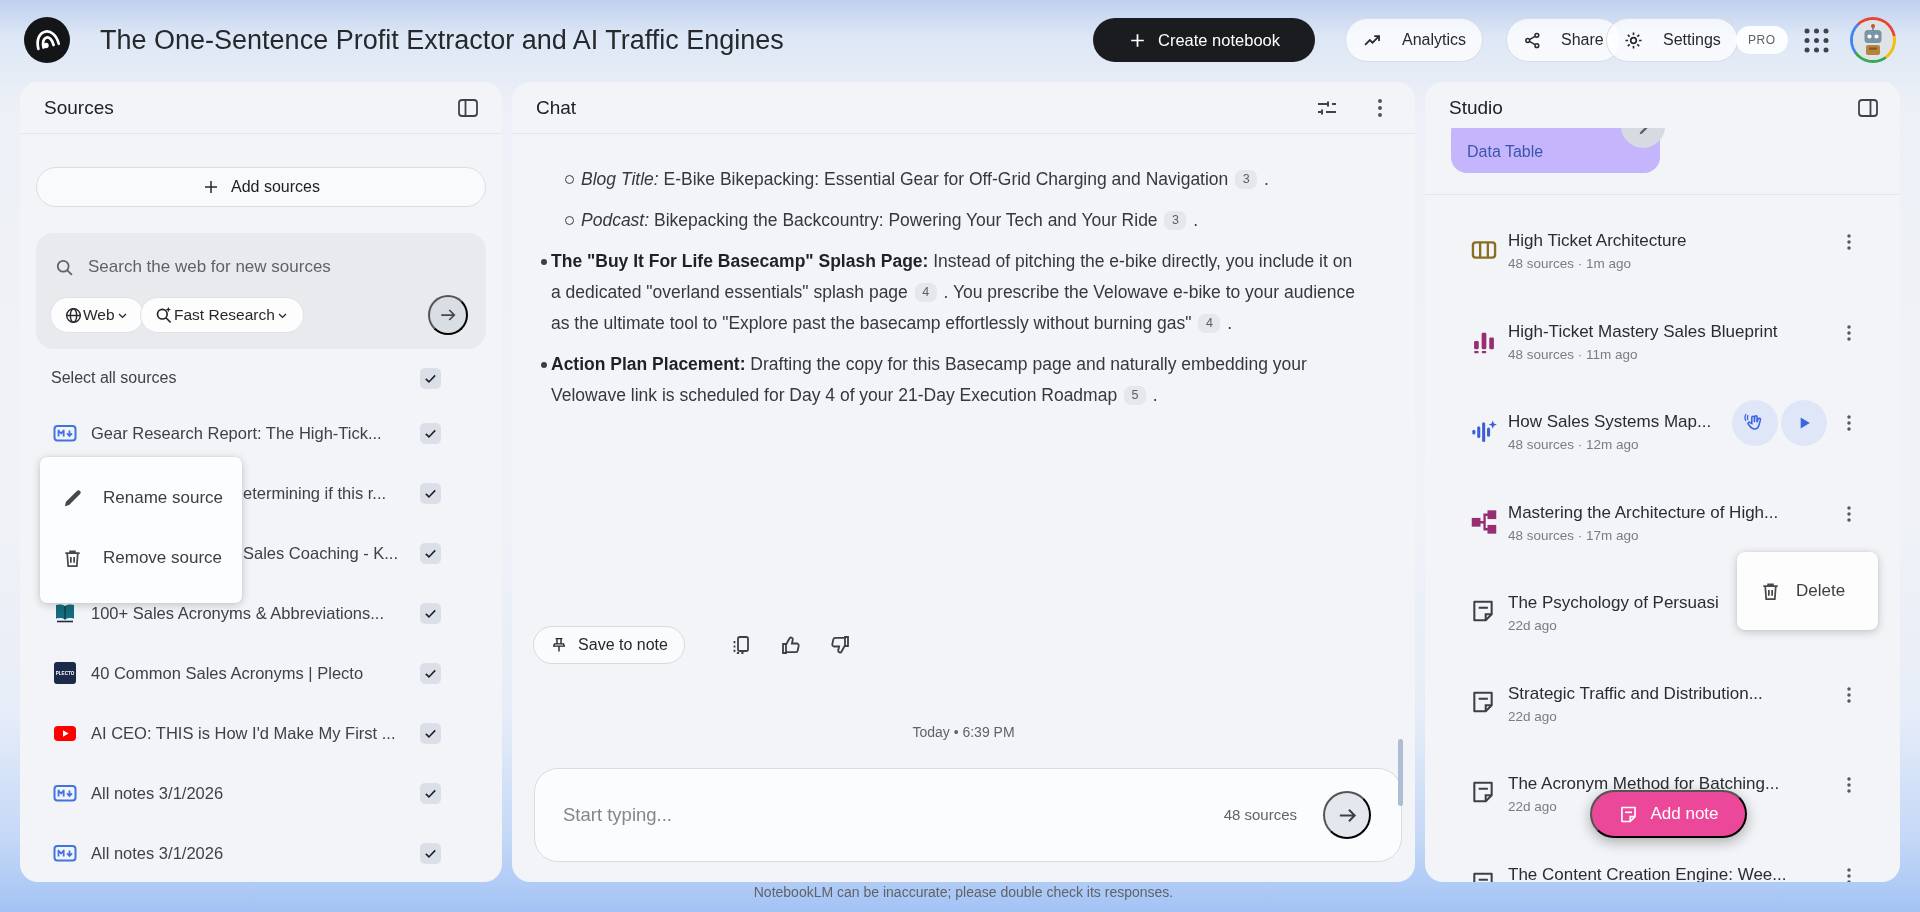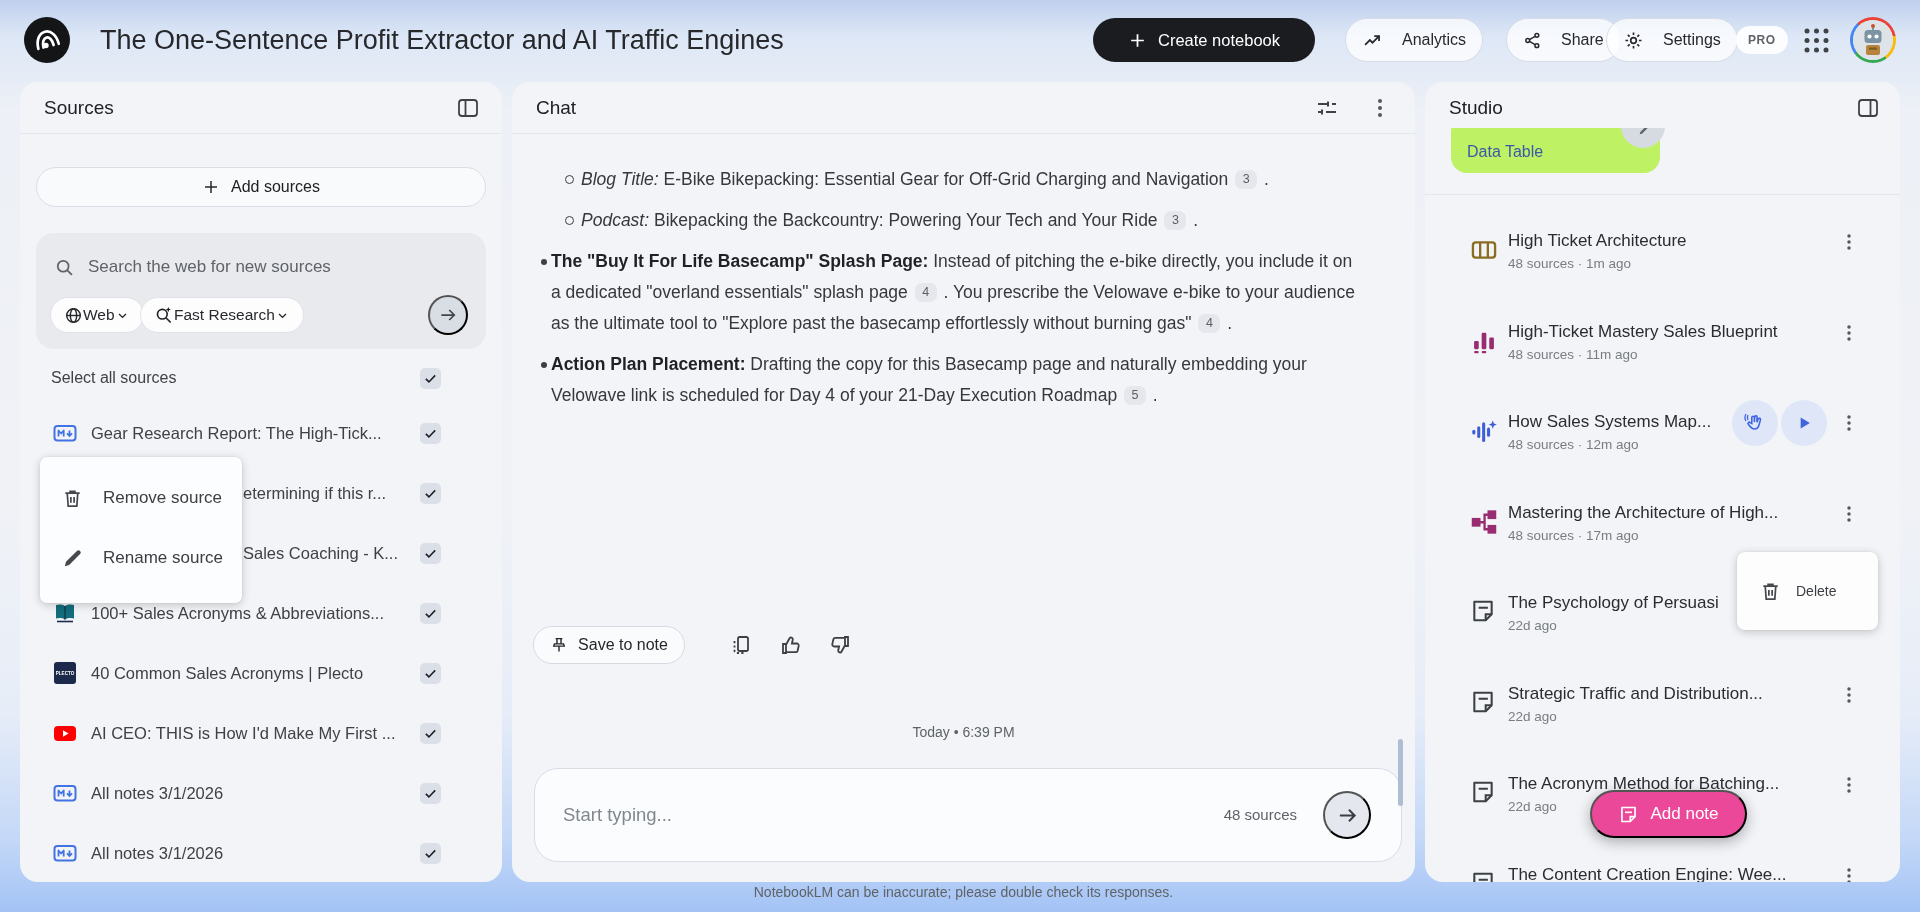--- a/index.html
+++ b/index.html
@@ -10,21 +10,21 @@
     position:relative; color:#202124;
   }
   svg { display:block; }
 
   
   .logo { position:absolute; left:24px; top:17px; width:46px; height:46px; }
   .page-title { position:absolute; left:100px; top:0; height:80px; line-height:80px; font-size:27px; color:#26282b; white-space:nowrap; }
   .hbtn { position:absolute; top:18px; height:44px; border-radius:22px; background:rgba(255,255,255,.74); border:1px solid #d7dce6; display:flex; align-items:center; gap:19px; padding:0 16px; font-size:16px; color:#27292c; cursor:pointer; }
   .hbtn-create { left:1093px; width:222px; background:#1b1c1f; border:none; color:#fff; justify-content:center; gap:11px; font-size:16.5px; }
   .hbtn-analytics { left:1345px; } .hbtn-share { left:1506px; } .hbtn-settings { left:1606px; }
-  .pro-badge { position:absolute; left:1736px; top:26px; height:28px; border-radius:14px; background:#fcfdfe; color:#5f6368; font-size:12px; font-weight:bold; letter-spacing:.5px; display:flex; align-items:center; padding:12px 12px; }
+  .pro-badge { position:absolute; left:1736px; top:26px; height:28px; border-radius:14px; background:#fcfdfe; color:#5f6368; font-size:12px; font-weight:normal; letter-spacing:.5px; display:flex; align-items:center; padding:12px 12px; }
   .grid-icon { position:absolute; left:1801px; top:25px; width:31px; height:31px; cursor:pointer; }
   .avatar { position:absolute; left:1850px; top:17px; width:46px; height:46px; border-radius:50%; padding:3px; background:conic-gradient(#ea4335 0 22%,#fabb05 22% 40%,#34a853 40% 65%,#4285f4 65% 88%,#ea4335 88% 100%); cursor:pointer; }
   .avatar-inner { width:100%; height:100%; border-radius:50%; overflow:hidden; background:#dfe4e8; }
 
   
   .panel { position:absolute; top:82px; height:800px; background:#f2f4f7; border-radius:18px; overflow:hidden; }
   .panel-sources { left:20px; width:482px; }
   .panel-chat { left:512px; width:903px; }
   .panel-studio { left:1425px; width:475px; }
   .p-head { position:absolute; top:0; left:0; right:0; height:52px; border-bottom:1px solid #e3e6ea; }
@@ -63,31 +63,31 @@
   .msg-act { position:absolute; top:8px; width:24px; height:24px; cursor:pointer; }
   .today { position:absolute; left:0; right:0; top:642px; text-align:center; font-size:14px; color:#5f6368; }
   .chat-input { position:absolute; left:22px; top:686px; width:868px; height:94px; border-radius:24px; background:#fbfcfe; border:1px solid #d8dce3; }
   .placeholder { position:absolute; left:28px; top:0; height:92px; line-height:92px; font-size:18.5px; color:#81878d; }
   .src-count { position:absolute; right:104px; top:0; height:92px; line-height:92px; font-size:15px; color:#5f6368; }
   .send-btn { position:absolute; left:788px; top:22px; width:48px; height:48px; border-radius:50%; background:#e4e7ed; display:flex; align-items:center; justify-content:center; cursor:pointer; }
   .chat-thumb { position:absolute; left:886px; top:657px; width:5px; height:67px; border-radius:3px; background:#aebcd4; }
 
   
   .studio-content { position:absolute; left:0; right:0; top:46px; bottom:0; overflow:hidden; }
-  .chip { position:absolute; left:26px; top:-12px; width:209px; height:57px; border-radius:16px; background:#bef264; cursor:pointer; }
+  .chip { position:absolute; left:26px; top:-12px; width:209px; height:57px; border-radius:16px; background:#c4b5fd; cursor:pointer; }
   .chip-label { position:absolute; left:16px; bottom:12px; font-size:16px; color:#3c57a9; }
   .chip-btn { position:absolute; left:196px; top:-24px; width:44px; height:44px; border-radius:50%; background:#d6dae1; display:flex; align-items:flex-end; justify-content:center; cursor:pointer; }
   .studio-divider { position:absolute; left:0; right:0; top:66px; height:1px; background:#e3e6ea; }
   .st-row { position:absolute; left:0; right:0; height:50px; cursor:pointer; }
   .st-icon { position:absolute; left:45px; top:5px; width:28px; height:28px; }
   .st-title { position:absolute; left:83px; top:0; font-size:17px; color:#2a2c30; white-space:nowrap; }
   .st-meta { position:absolute; left:83px; top:25px; font-size:13.5px; color:#797d82; }
   .st-kebab { position:absolute; left:413px; top:0; width:24px; height:24px; cursor:pointer; }
   .st-act { position:absolute; top:-12px; width:46px; height:46px; border-radius:50%; background:#dfe6f8; display:flex; align-items:center; justify-content:center; cursor:pointer; }
-  .delete-menu { position:absolute; left:312px; top:470px; width:141px; height:78px; background:#fdfdfe; border-radius:8px; box-shadow:0 2px 10px rgba(0,0,0,.2), 0 0 2px rgba(0,0,0,.08); display:flex; align-items:center; gap:14px; padding-left:22px; font-size:14px; color:#3b3e42; z-index:6; cursor:pointer; }
+  .delete-menu { position:absolute; left:312px; top:470px; width:141px; height:78px; background:#fdfdfe; border-radius:8px; box-shadow:0 2px 10px rgba(0,0,0,.2), 0 0 2px rgba(0,0,0,.08); display:flex; align-items:center; gap:14px; padding-left:22px; font-size:17px; color:#3b3e42; z-index:6; cursor:pointer; }
   .add-note { position:absolute; left:165px; top:708px; width:157px; height:48px; border-radius:24px; background:#ec4899; color:#fff; display:flex; align-items:center; justify-content:center; gap:11px; font-size:17px; z-index:6; box-shadow:0 4px 14px rgba(0,0,0,.3); cursor:pointer; }
 
   .disclaimer { position:absolute; left:512px; width:903px; top:884px; text-align:center; font-size:14px; color:#5f6368; }
 </style>
 </head>
 <body>
 
 <div class="logo">
   <svg viewBox="0 0 46 46">
       <circle cx="23" cy="23" r="23" fill="#141517"></circle>
@@ -347,34 +347,34 @@
           <svg width="15" height="15" viewBox="0 0 24 24" fill="none" stroke="#1f2124" stroke-width="2.6">
             <path d="M4.5 12.5l5 5L19.5 7"></path>
           </svg>
         </span>
       </div>
     </div>
 
   <div class="ctx-menu">
     <div class="ctx-item">
       <span>
+          <svg width="23" height="23" viewBox="0 0 24 24">
+            <path d="M4 20l1.2-4.5L16.6 4.1a2.3 2.3 0 013.3 3.3L8.5 18.8 4 20z" fill="#45484c"></path>
+          </svg>
+        </span>
+      <span>Rename source</span>
+    </div>
+    <div class="ctx-item">
+      <span>
           <svg width="23" height="23" viewBox="0 0 24 24" fill="none" stroke="#45484c" stroke-width="1.8">
             <path d="M4.5 6.5h15M9.5 6.5V4.5h5v2M6.5 6.5l1 13.5h9l1-13.5"></path>
             <path d="M10.3 10.5v6M13.7 10.5v6"></path>
           </svg>
         </span>
       <span>Remove source</span>
-    </div>
-    <div class="ctx-item">
-      <span>
-          <svg width="23" height="23" viewBox="0 0 24 24">
-            <path d="M4 20l1.2-4.5L16.6 4.1a2.3 2.3 0 013.3 3.3L8.5 18.8 4 20z" fill="#45484c"></path>
-          </svg>
-        </span>
-      <span>Rename source</span>
     </div>
   </div>
 </div>
 
 <div class="panel panel-chat">
   <div class="p-head">
     <span class="p-title">Chat</span>
     <span class="chat-icons" style="position:absolute;left:803px">
       <svg viewBox="0 0 24 24" fill="none" stroke="#3f4246" stroke-width="2">
           <path d="M3 8h10M17 8h4M3 16h4M11 16h10"></path>

